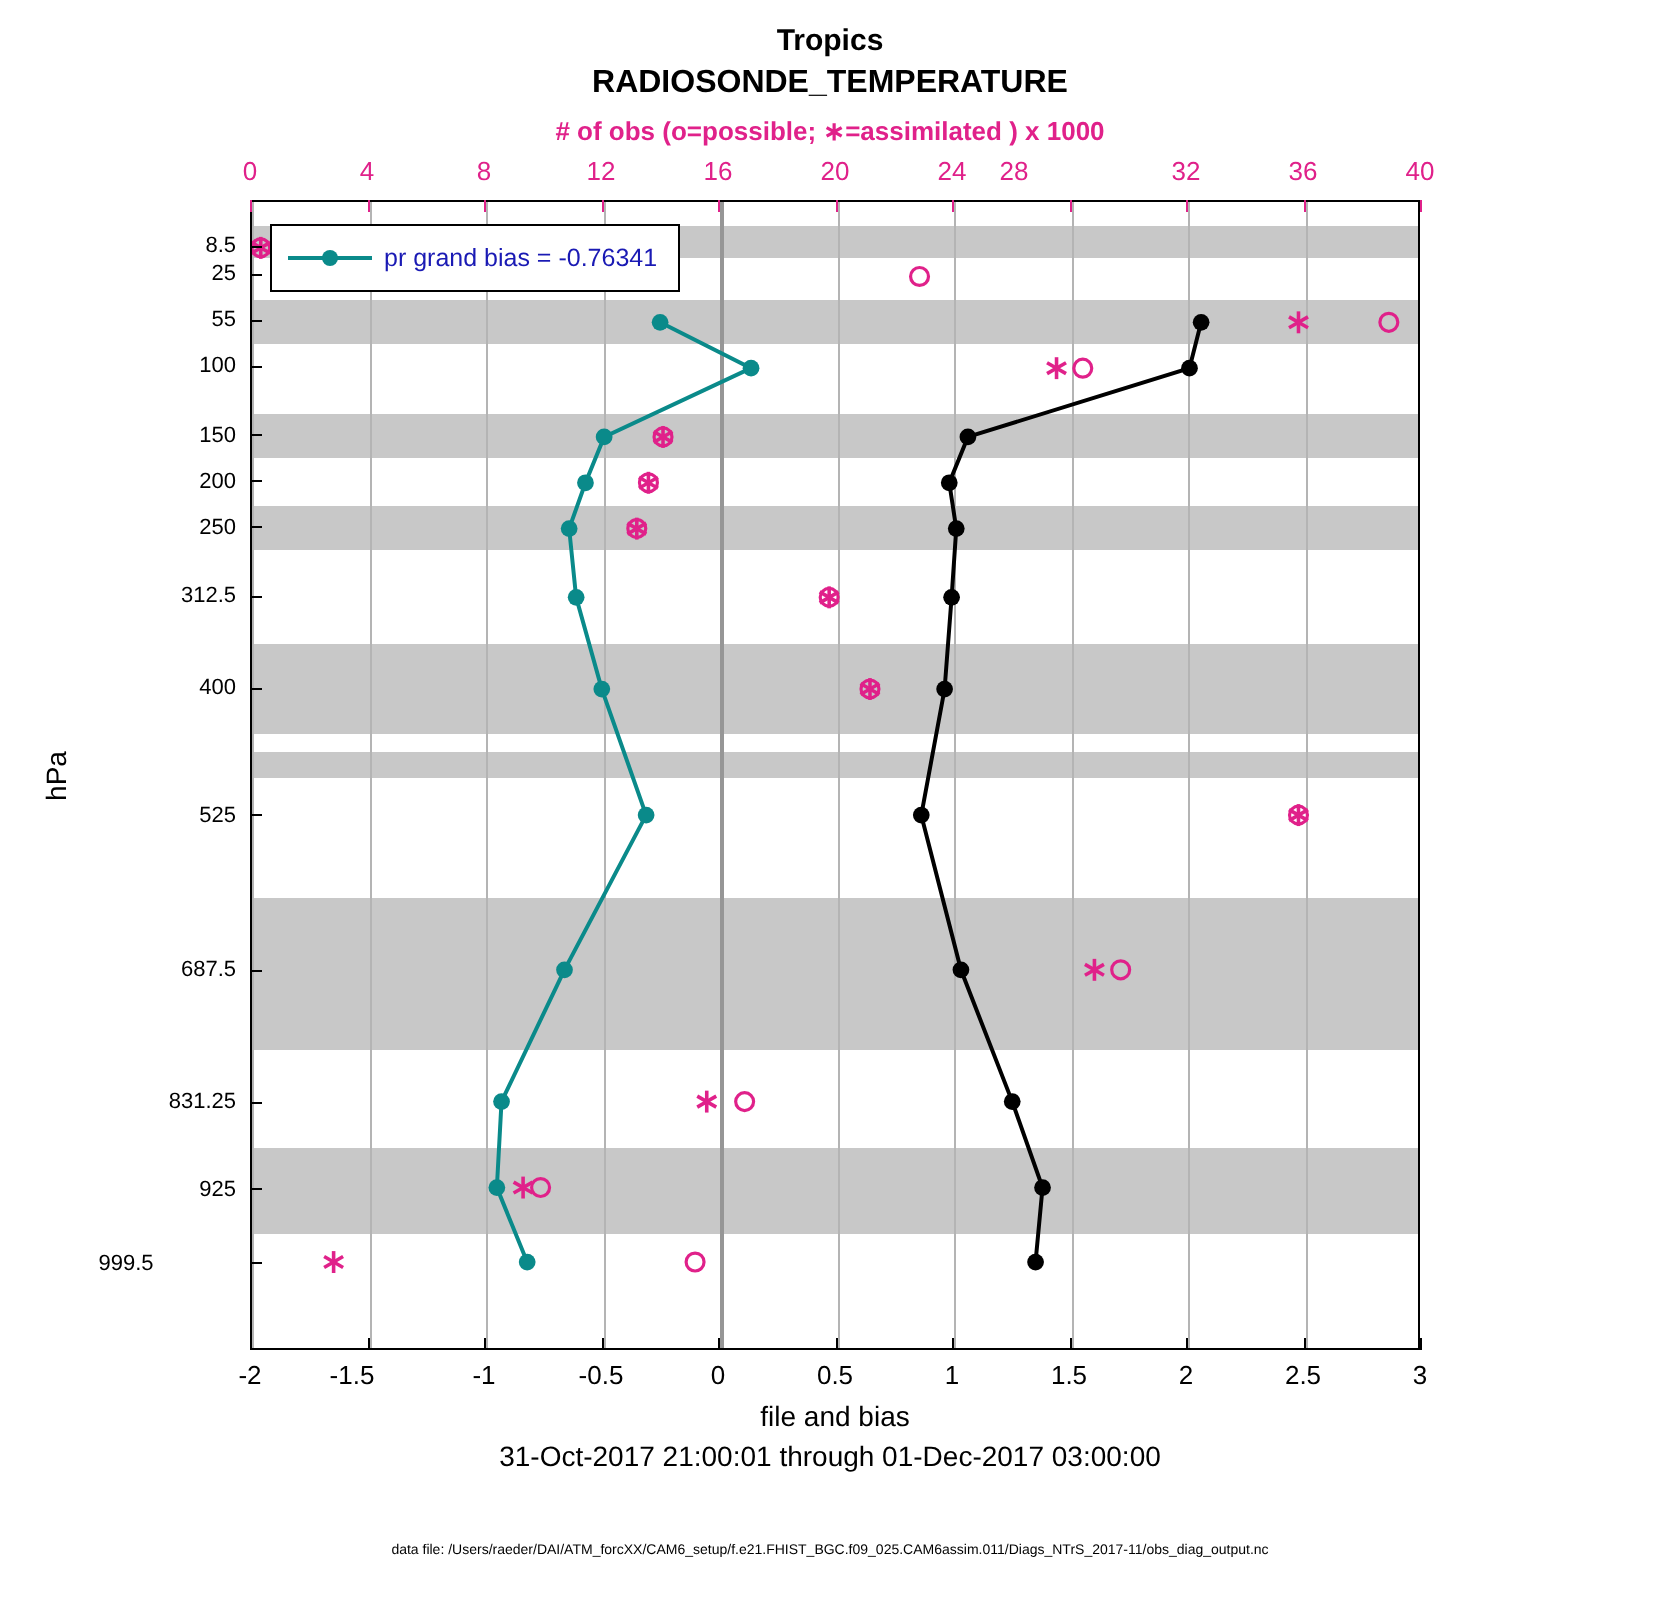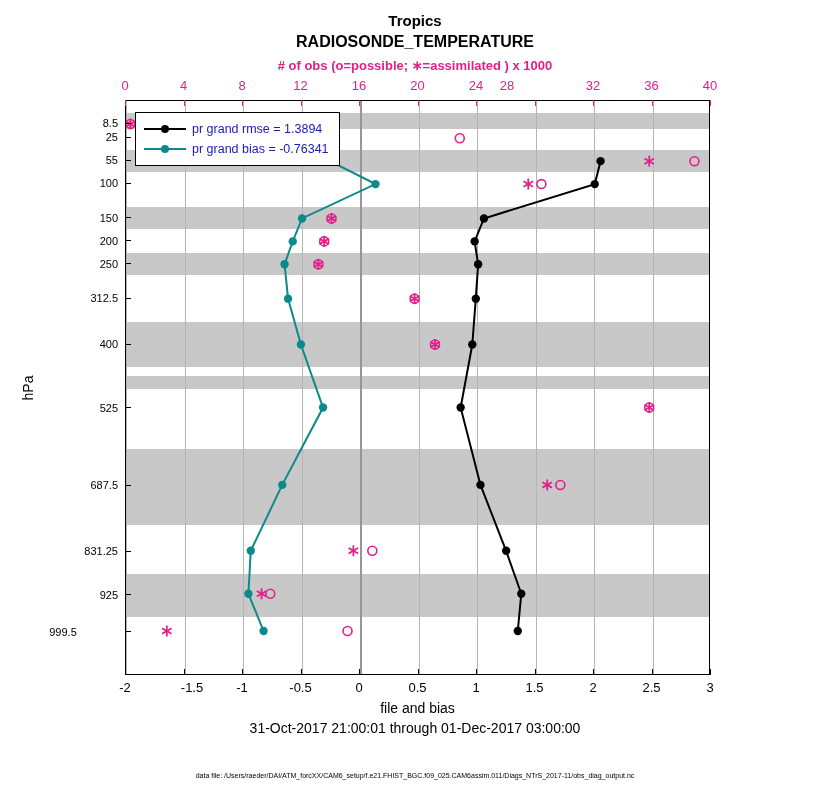--- a/index.html
+++ b/index.html
@@ -320,21 +320,21 @@
         <circle cx="156.77999999999997" cy="385.25" r="4.2" fill="#0a8a8a"></circle>
         <circle cx="125.18999999999998" cy="451.375" r="4.2" fill="#0a8a8a"></circle>
         <circle cx="122.85000000000001" cy="494.5" r="4.2" fill="#0a8a8a"></circle>
         <circle cx="138.06000000000003" cy="531.875" r="4.2" fill="#0a8a8a"></circle>
       </svg>
   </div>
 
   <div id="xticks-bottom">
       <div class="xtick-label xtick-bottom" style="left: 125px;">-2</div>
       <div class="tickmark" style="left: 125px; top: 669px; height: 6px;"></div>
-      <div class="xtick-label xtick-bottom" style="left: 192px;">-1.5</div>
+      <div class="xtick-label xtick-bottom" style="left: 176px;">-1.5</div>
       <div class="tickmark" style="left: 183.5px; top: 669px; height: 6px;"></div>
       <div class="xtick-label xtick-bottom" style="left: 242px;">-1</div>
       <div class="tickmark" style="left: 242px; top: 669px; height: 6px;"></div>
       <div class="xtick-label xtick-bottom" style="left: 300.5px;">-0.5</div>
       <div class="tickmark" style="left: 300.5px; top: 669px; height: 6px;"></div>
       <div class="xtick-label xtick-bottom" style="left: 359px;">0</div>
       <div class="tickmark" style="left: 359px; top: 669px; height: 6px;"></div>
       <div class="xtick-label xtick-bottom" style="left: 417.5px;">0.5</div>
       <div class="tickmark" style="left: 417.5px; top: 669px; height: 6px;"></div>
       <div class="xtick-label xtick-bottom" style="left: 476px;">1</div>
@@ -403,27 +403,20 @@
       <div class="tickmark" style="left: 125px; top: 631.375px; height: 1px; width: 6px;"></div>
     </div>
 
   <div class="xlabel-bottom">file and bias</div>
   <div class="daterange">31-Oct-2017 21:00:01 through 01-Dec-2017 03:00:00</div>
   <div class="datafile">data file: /Users/raeder/DAI/ATM_forcXX/CAM6_setup/f.e21.FHIST_BGC.f09_025.CAM6assim.011/Diags_NTrS_2017-11/obs_diag_output.nc</div>
 
   <div class="legend">
     <div class="legend-row">
       <span class="legend-swatch">
-        <span class="ln" style="background:#000000"></span>
-        <span class="dot" style="background:#000000"></span>
-      </span>
-      <span class="legend-text">pr grand rmse = 1.3894</span>
-    </div>
-    <div class="legend-row">
-      <span class="legend-swatch">
         <span class="ln" style="background:#0a8a8a"></span>
         <span class="dot" style="background:#0a8a8a"></span>
       </span>
       <span class="legend-text">pr grand bias = -0.76341</span>
     </div>
   </div>
 
 </div>
 
 </body></html>

